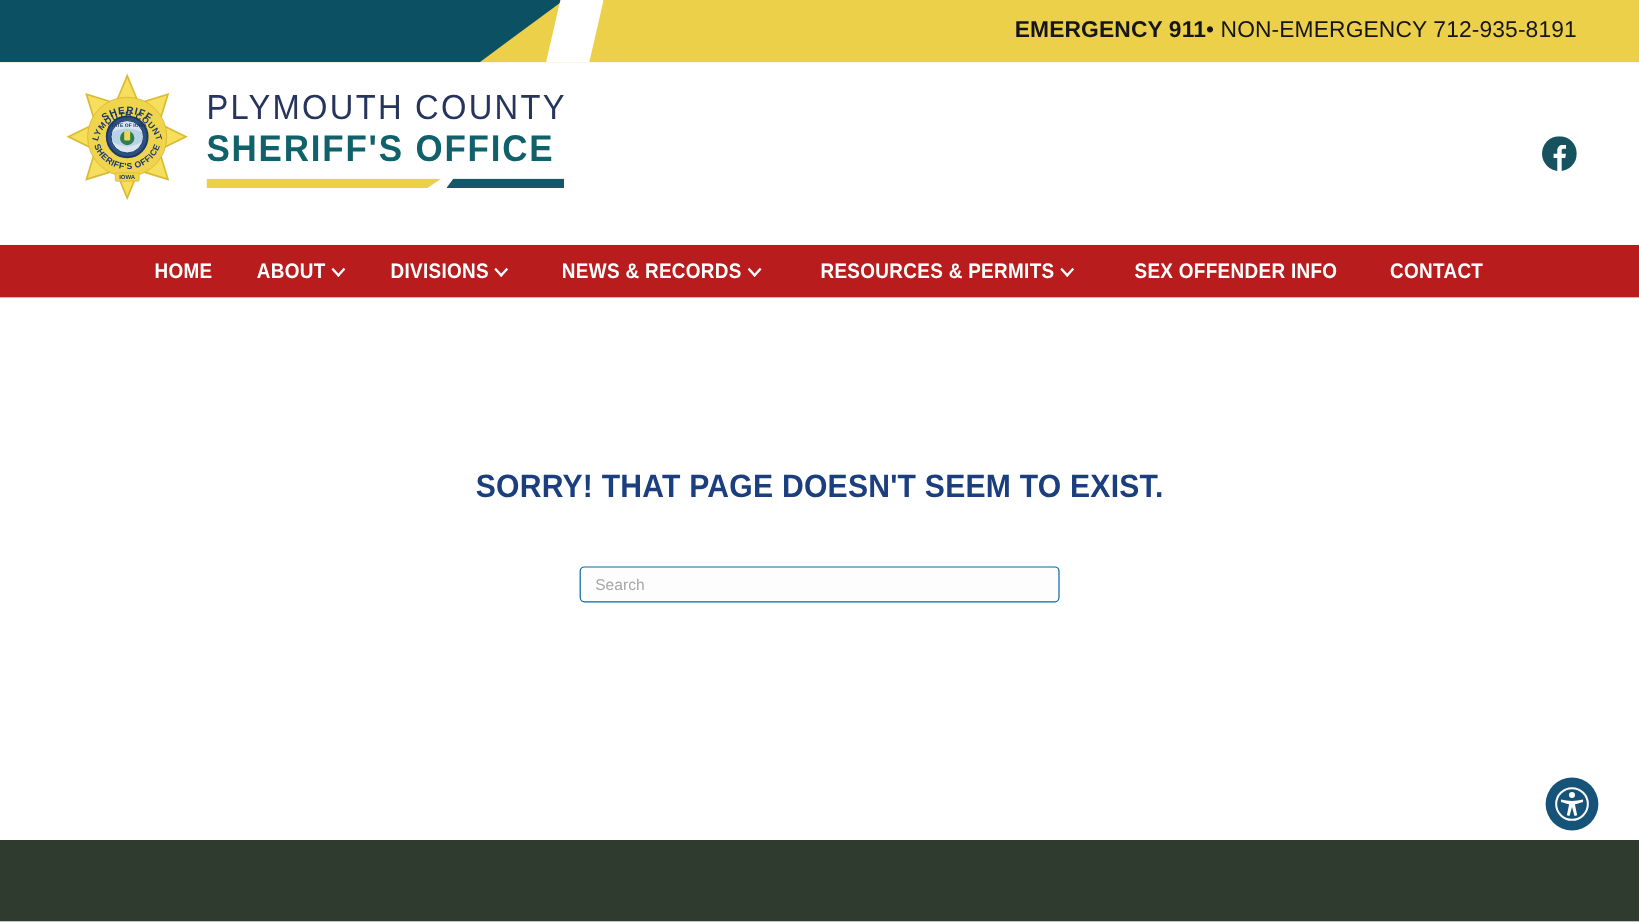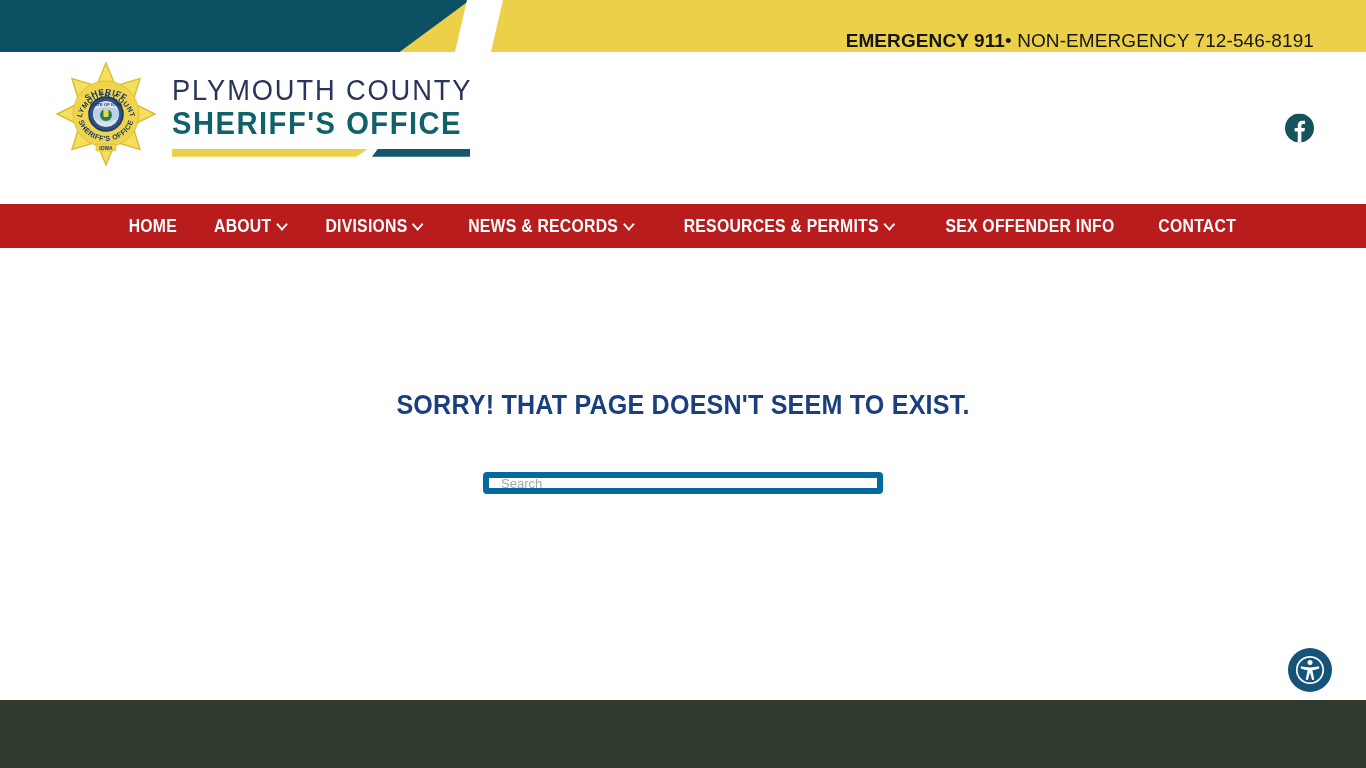--- a/index.html
+++ b/index.html
@@ -30,21 +30,21 @@
     left: 455px; top: 0;
     width: 48px; height: 52px;
     background: #ffffff;
     clip-path: polygon(25% 0, 100% 0, 75% 100%, 0 100%);
   }
   .topbar-text {
     position: absolute;
     right: 52px; top: 0;
     height: 52px;
     display: flex;
-    align-items: flex-end;
+    align-items: center;
     font-size: 19px;
     letter-spacing: 0.1px;
     color: #15161a;
     white-space: nowrap;
   }
   .topbar-text .em-strong { font-weight: bold; }
   .topbar-text .em-rest { font-weight: normal; }
 
   
   .header {
@@ -174,27 +174,27 @@
   }
   .search-form {
     position: absolute;
     top: 224px;
     left: 50%;
     transform: translateX(-50%);
     width: 400px;
   }
   .search-input {
     width: 100%;
-    height: 19px;
+    height: 30px;
     padding: 5px 12px;
     font-size: 13px;
     font-family: "Liberation Sans", sans-serif;
     color: #be185d;
     background: #fdfdfd;
-    border: 6px solid #0369a1;
+    border: 1px solid #0369a1;
     border-radius: 4px;
     outline: none;
   }
   .search-input::placeholder { color: #a8a8a8; }
 
   
   .a11y-btn {
     position: absolute;
     right: 34px; bottom: 8px;
     width: 44px; height: 44px;
@@ -226,21 +226,21 @@
   }
 </style>
 </head>
 <body>
 
 <div class="topbar">
   <div class="topbar-teal"></div>
   <div class="topbar-white-slash"></div>
   <div class="topbar-text">
     <span class="em-strong">EMERGENCY 911</span>
-      <span class="em-rest"> • NON-EMERGENCY 712-546-8191</span>
+      <span class="em-rest"> • NON-EMERGENCY 712-935-8191</span>
   </div>
 </div>
 
 <div class="header">
   <a class="logo-wrap">
     <div class="badge">
       <svg width="108" height="108" viewBox="0 0 108 108" xmlns="http://www.w3.org/2000/svg">
         <g>
 
           <path d="M54 3 L63.5 26 L88 18.5 L80.5 43 L103 54 L80.5 65 L88 89.5 L63.5 82 L54 105 L44.5 82 L20 89.5 L27.5 65 L5 54 L27.5 43 L20 18.5 L44.5 26 Z" fill="#f6df5c" stroke="#d9bb33" stroke-width="1.4"></path>

